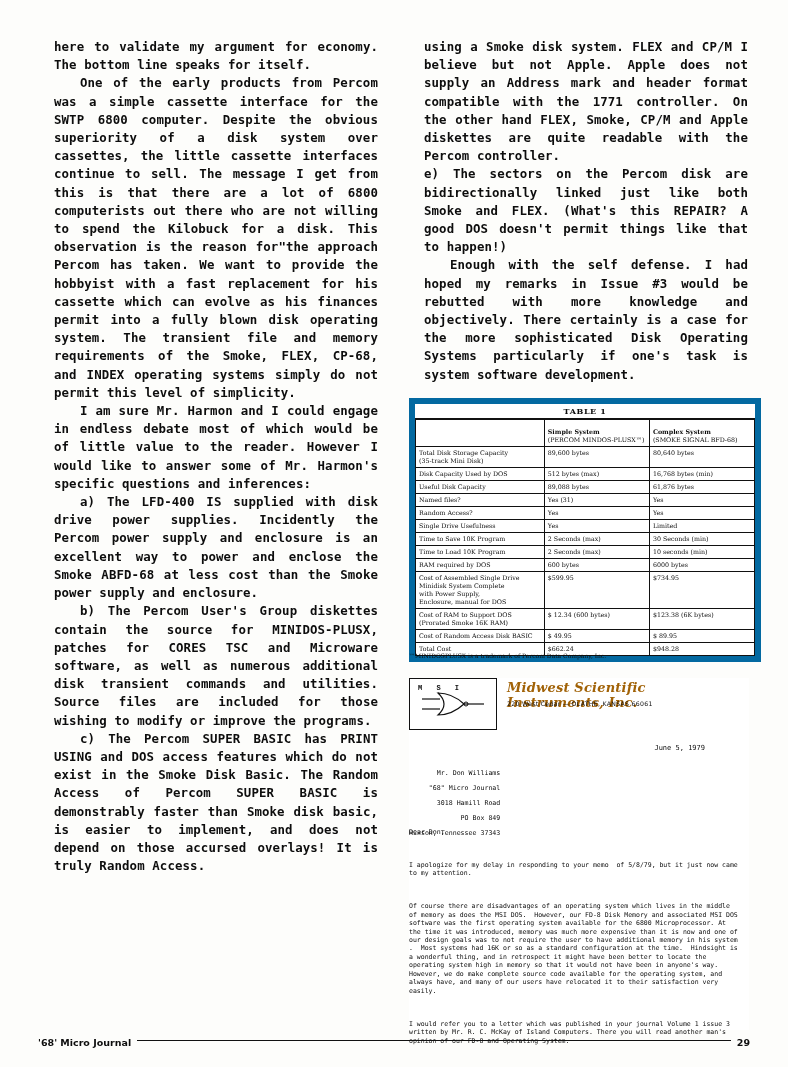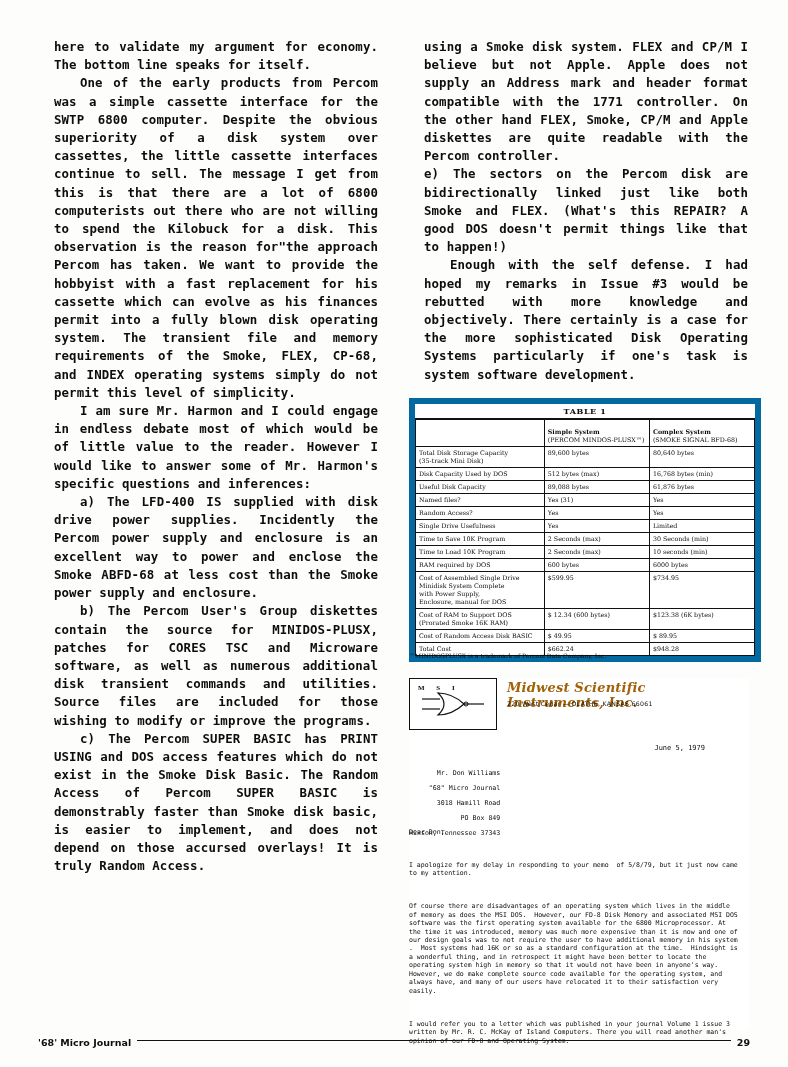--- a/index.html
+++ b/index.html
@@ -104,21 +104,21 @@
     background: #fff;
   }
   .logo-inner {
     position: absolute;
     left: 6px; top: 6px;
     width: 74px; height: 38px;
   }
   .msi-letters {
     position: absolute;
     left: 8px; top: 5px;
-    font-family: Liberation Serif, serif;
+    font-family: Liberation Mono, monospace;
     font-size: 7px;
     letter-spacing: 5px;
     font-weight: bold;
   }
   .company {
     position: absolute;
     left: 98px; top: 2px;
     width: 240px;
     font-family: "DejaVu Serif", serif;
     font-style: italic;

